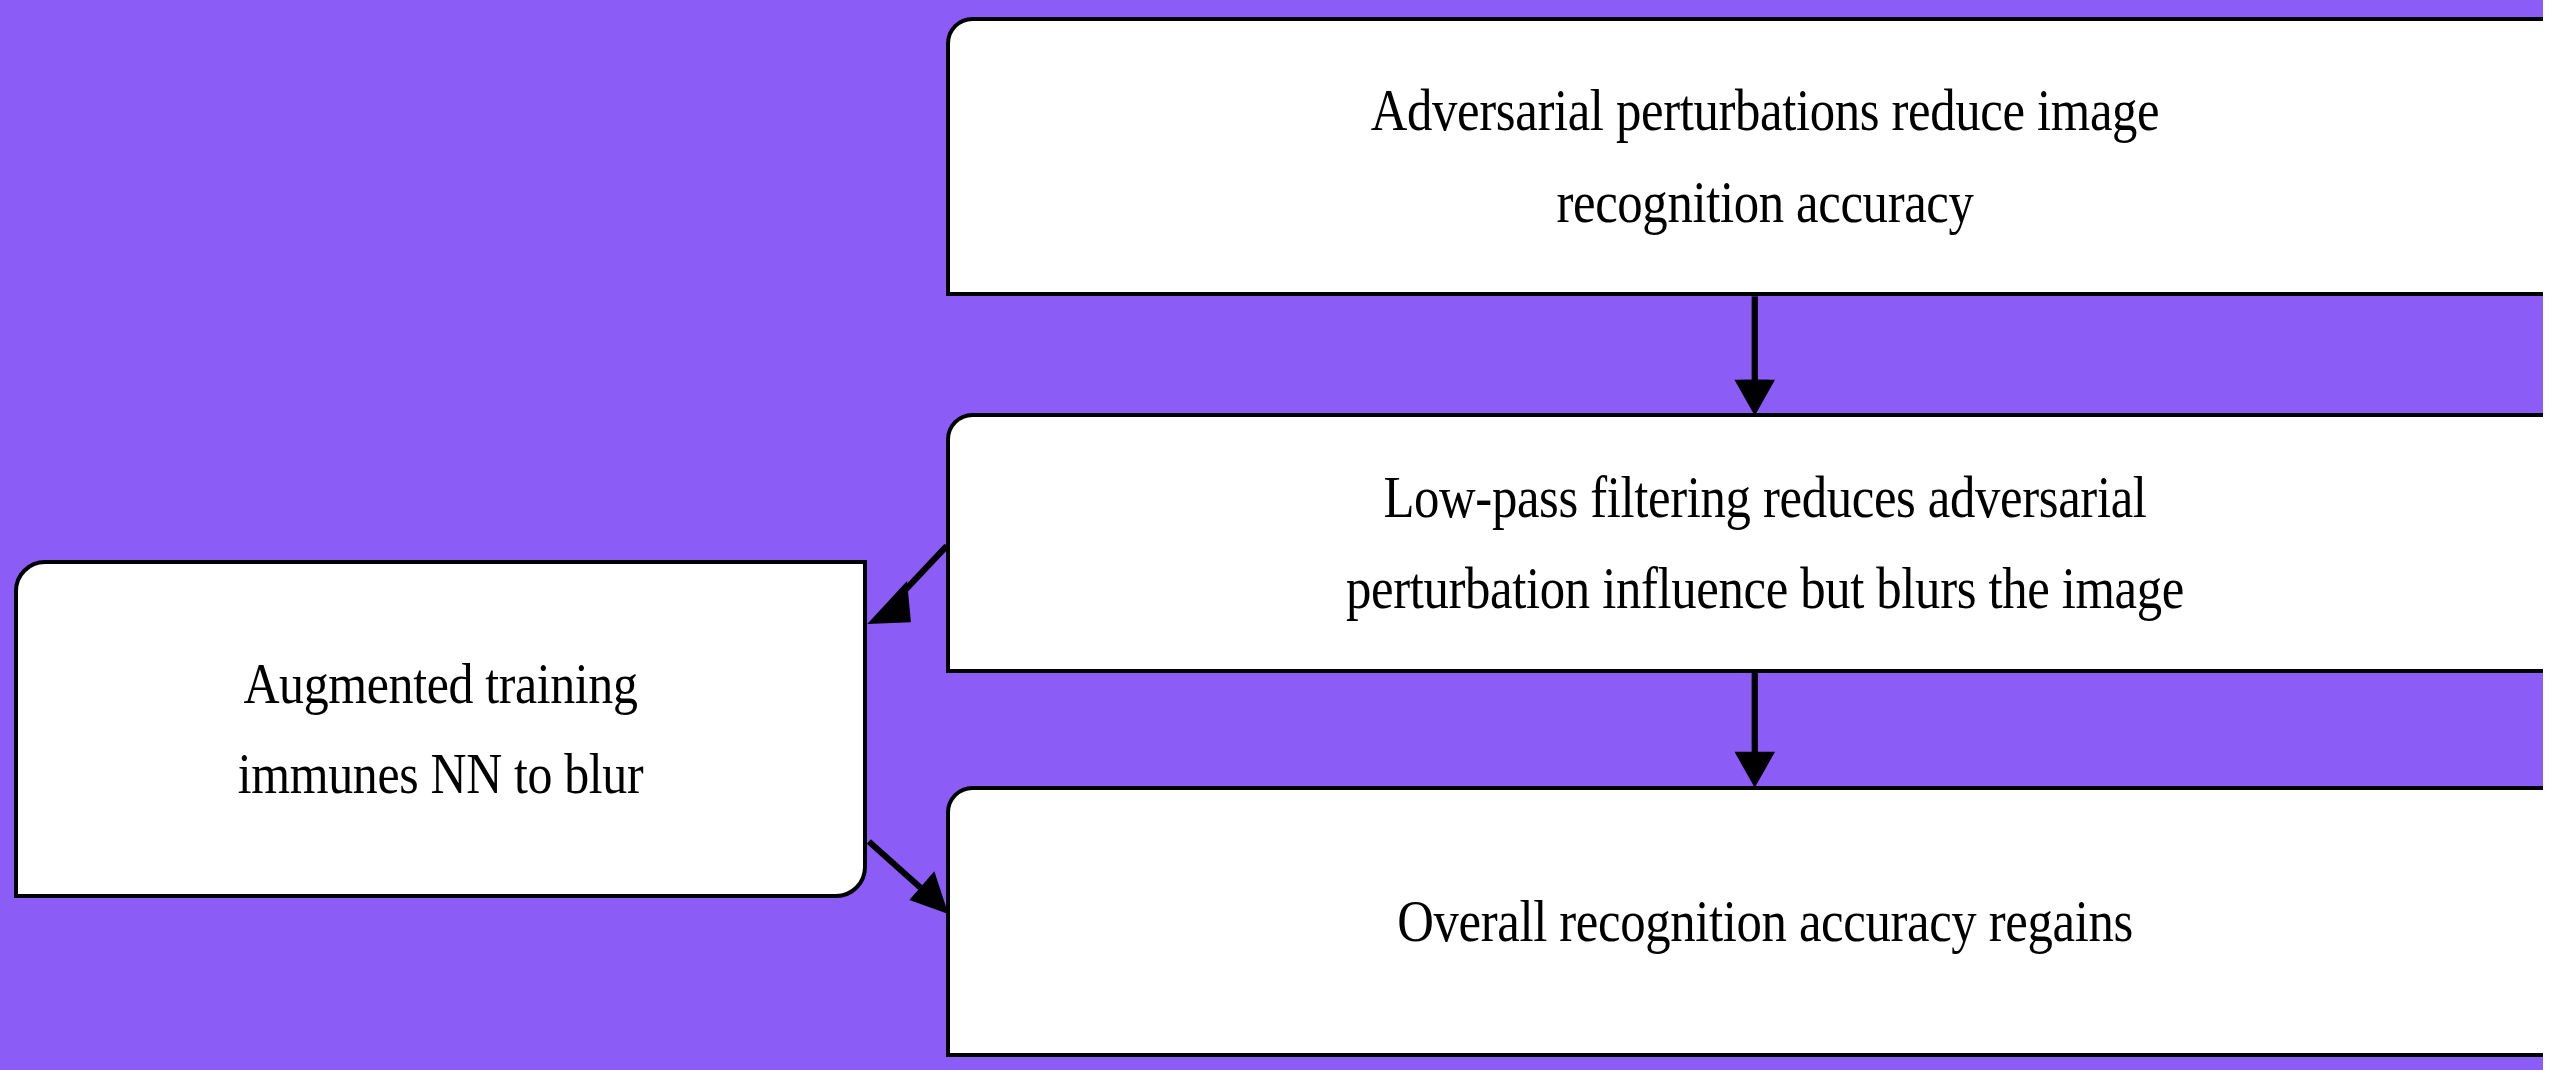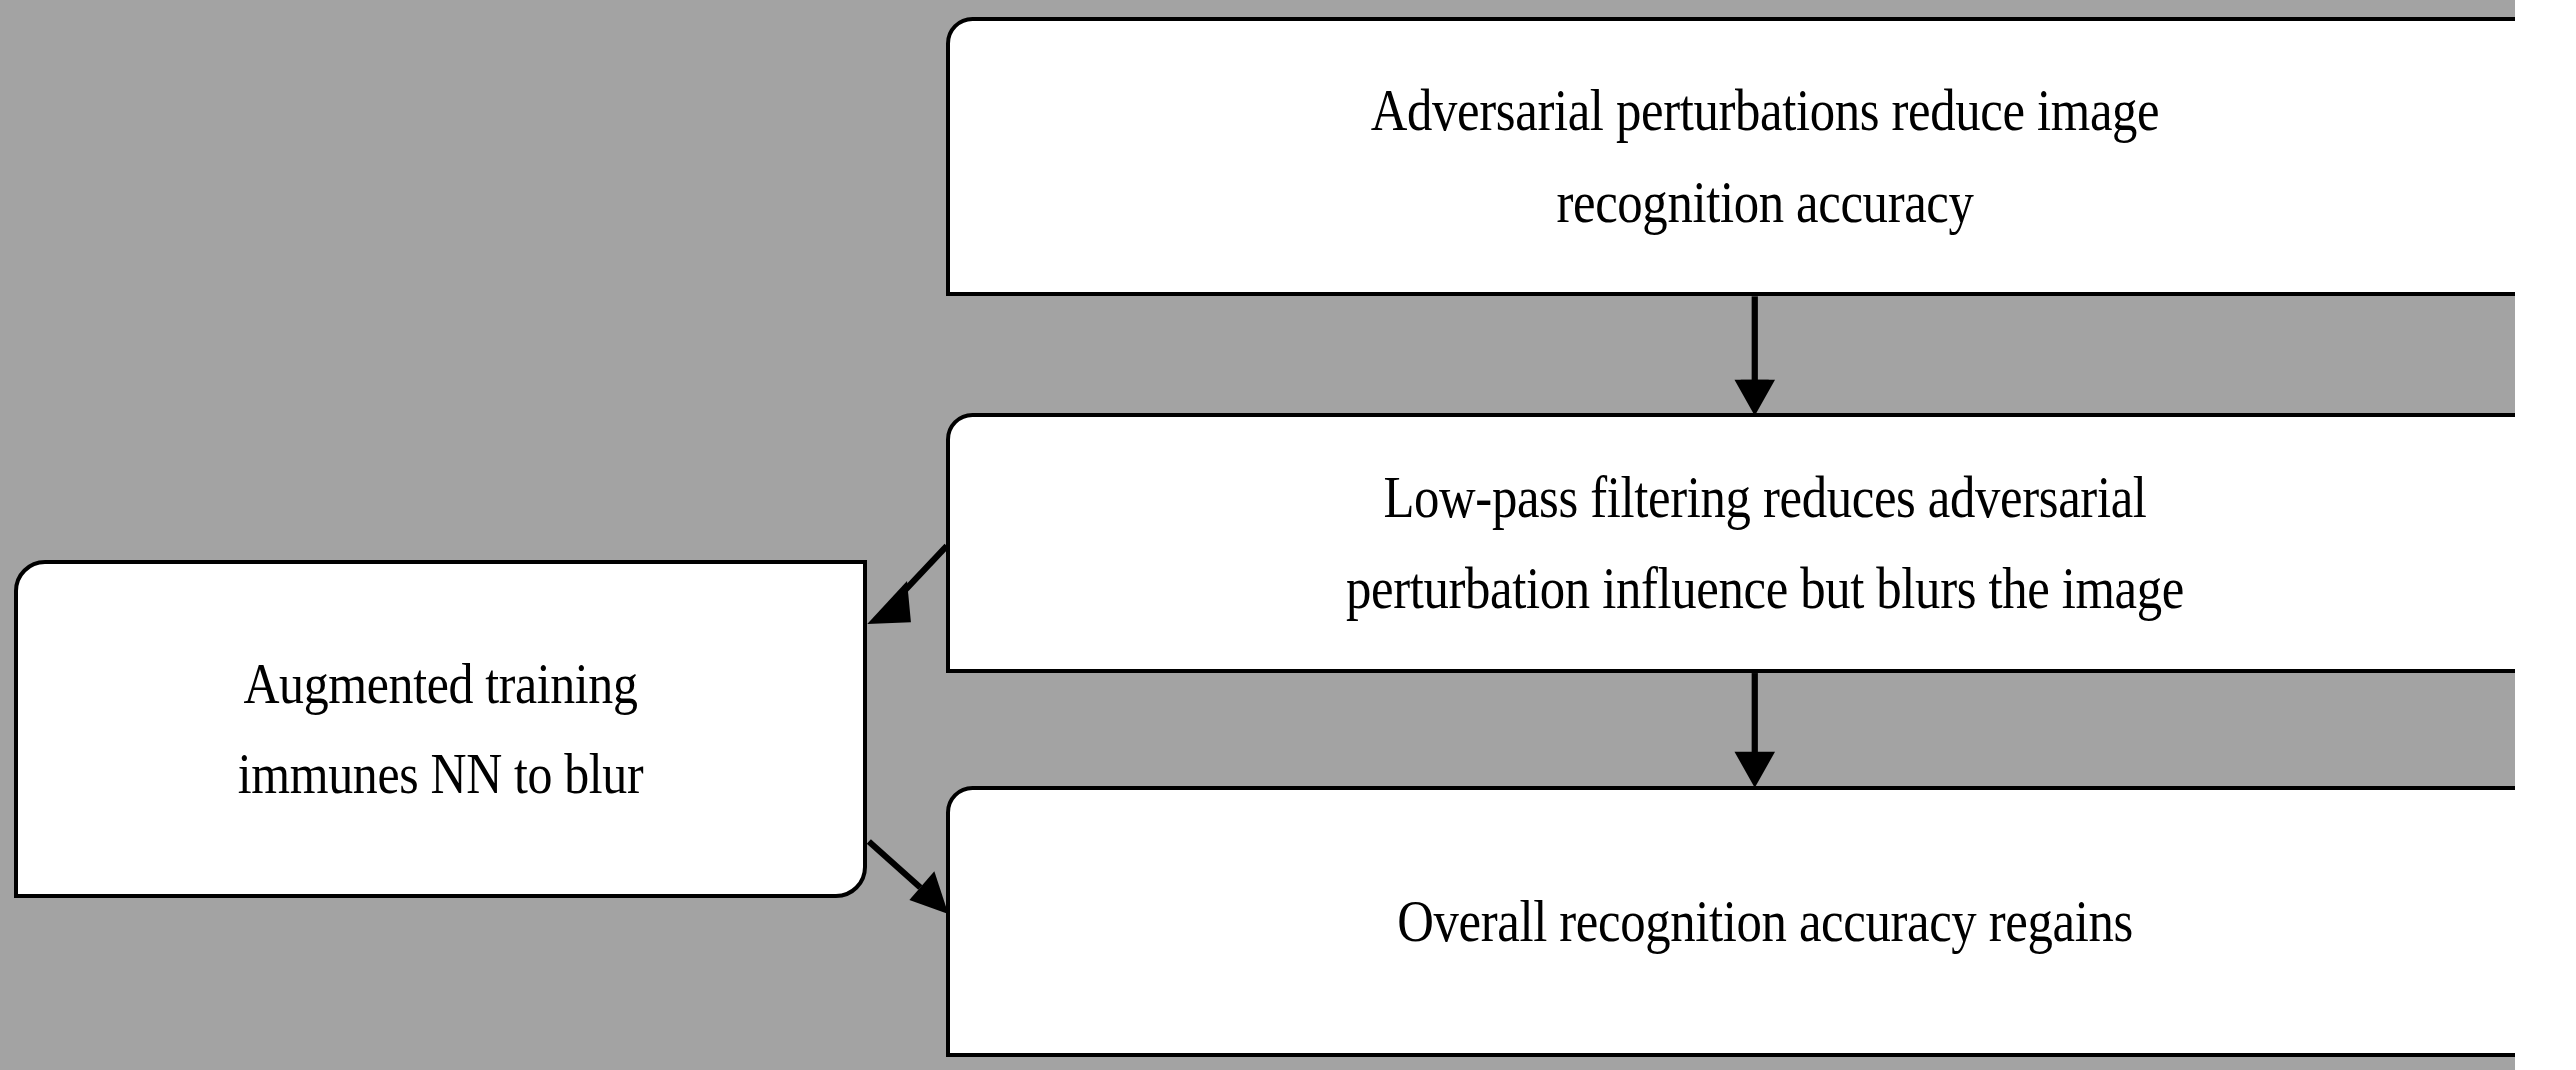--- a/index.html
+++ b/index.html
@@ -4,23 +4,24 @@
 <style>
   html, body {
     margin: 0;
     padding: 0;
     background: #ffffff;
   }
   #canvas {
     position: relative;
     width: 2515px;
     height: 1070px;
-    background: #a3a3a3;
+    background: #8b5cf6;
     overflow: hidden;
     font-family: "Liberation Serif", "DejaVu Serif", serif;
+    padding-left: 28px;
   }
   .node {
     position: absolute;
     box-sizing: border-box;
     background: #ffffff;
     border: 4.7px solid #000000;
     display: flex;
     align-items: center;
     justify-content: center;
     text-align: center;

